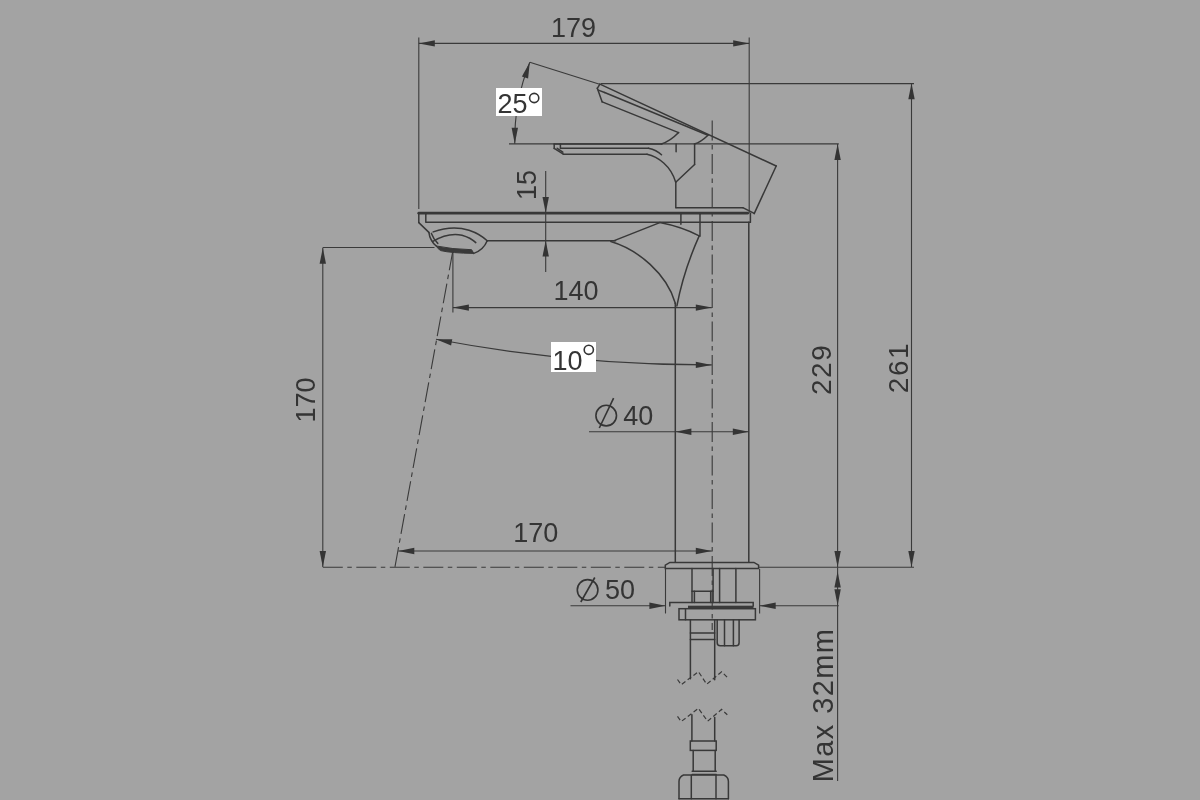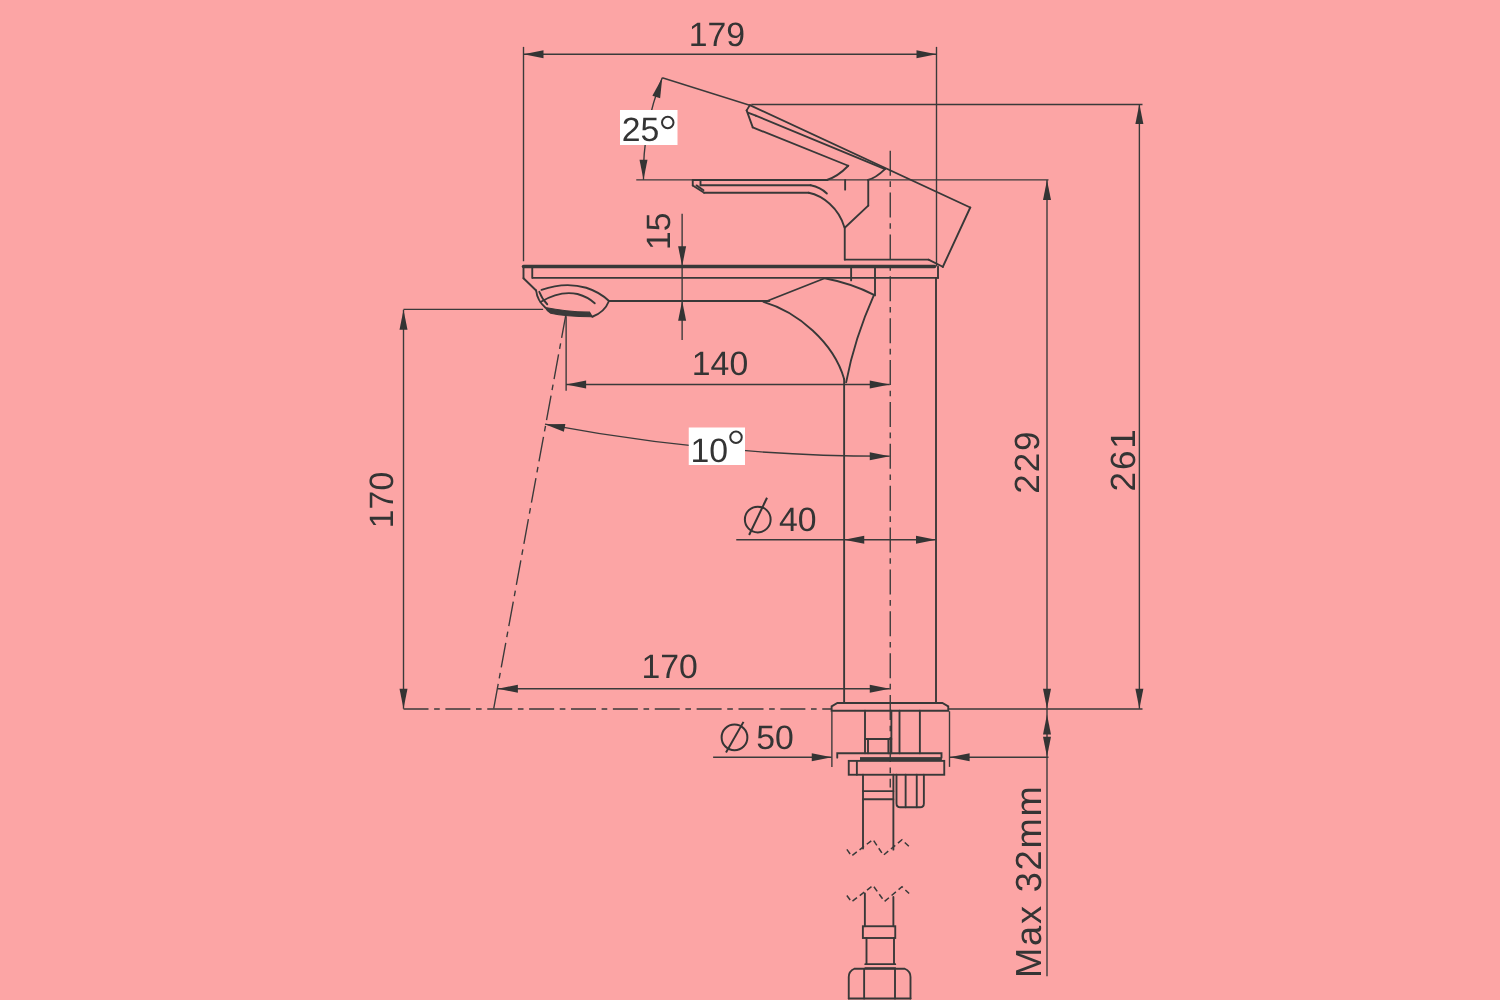--- a/index.html
+++ b/index.html
@@ -1,16 +1,16 @@
 <!DOCTYPE html>
 <html><head>
 <meta charset="utf-8">
 <style>
   html,body{margin:0;padding:0;background:#ffffff;}
-  .page{width:1200px;height:800px;position:relative;overflow:hidden;background:#fca5a5;}
+  .page{width:1200px;height:800px;position:relative;overflow:hidden;background:#a3a3a3;}
   svg{position:absolute;top:0;left:0;}
   text{font-family:"Liberation Sans",sans-serif;fill:#343434;}
 </style>
 </head>
 <body>
 <div class="page">
 <svg width="1200" height="800" viewBox="0 0 1200 800">
 
   <g stroke="#3a3a3a" stroke-width="1.1" fill="none">
 

